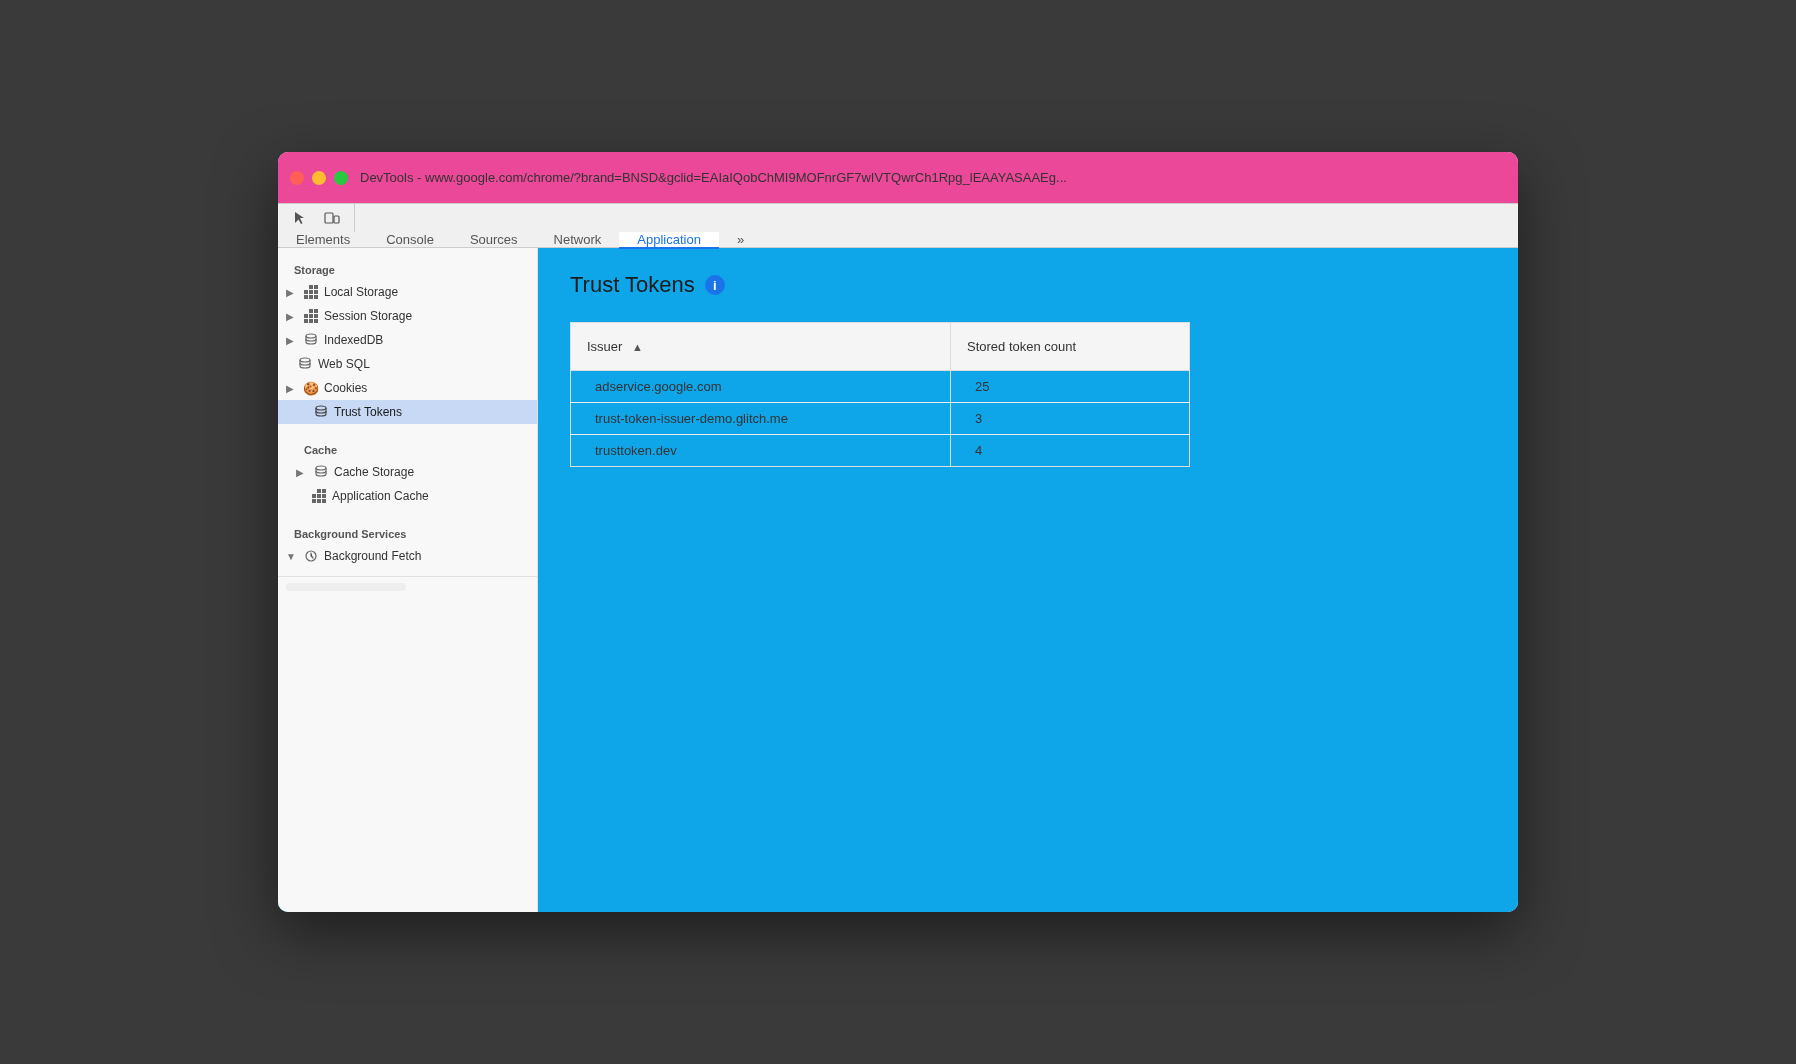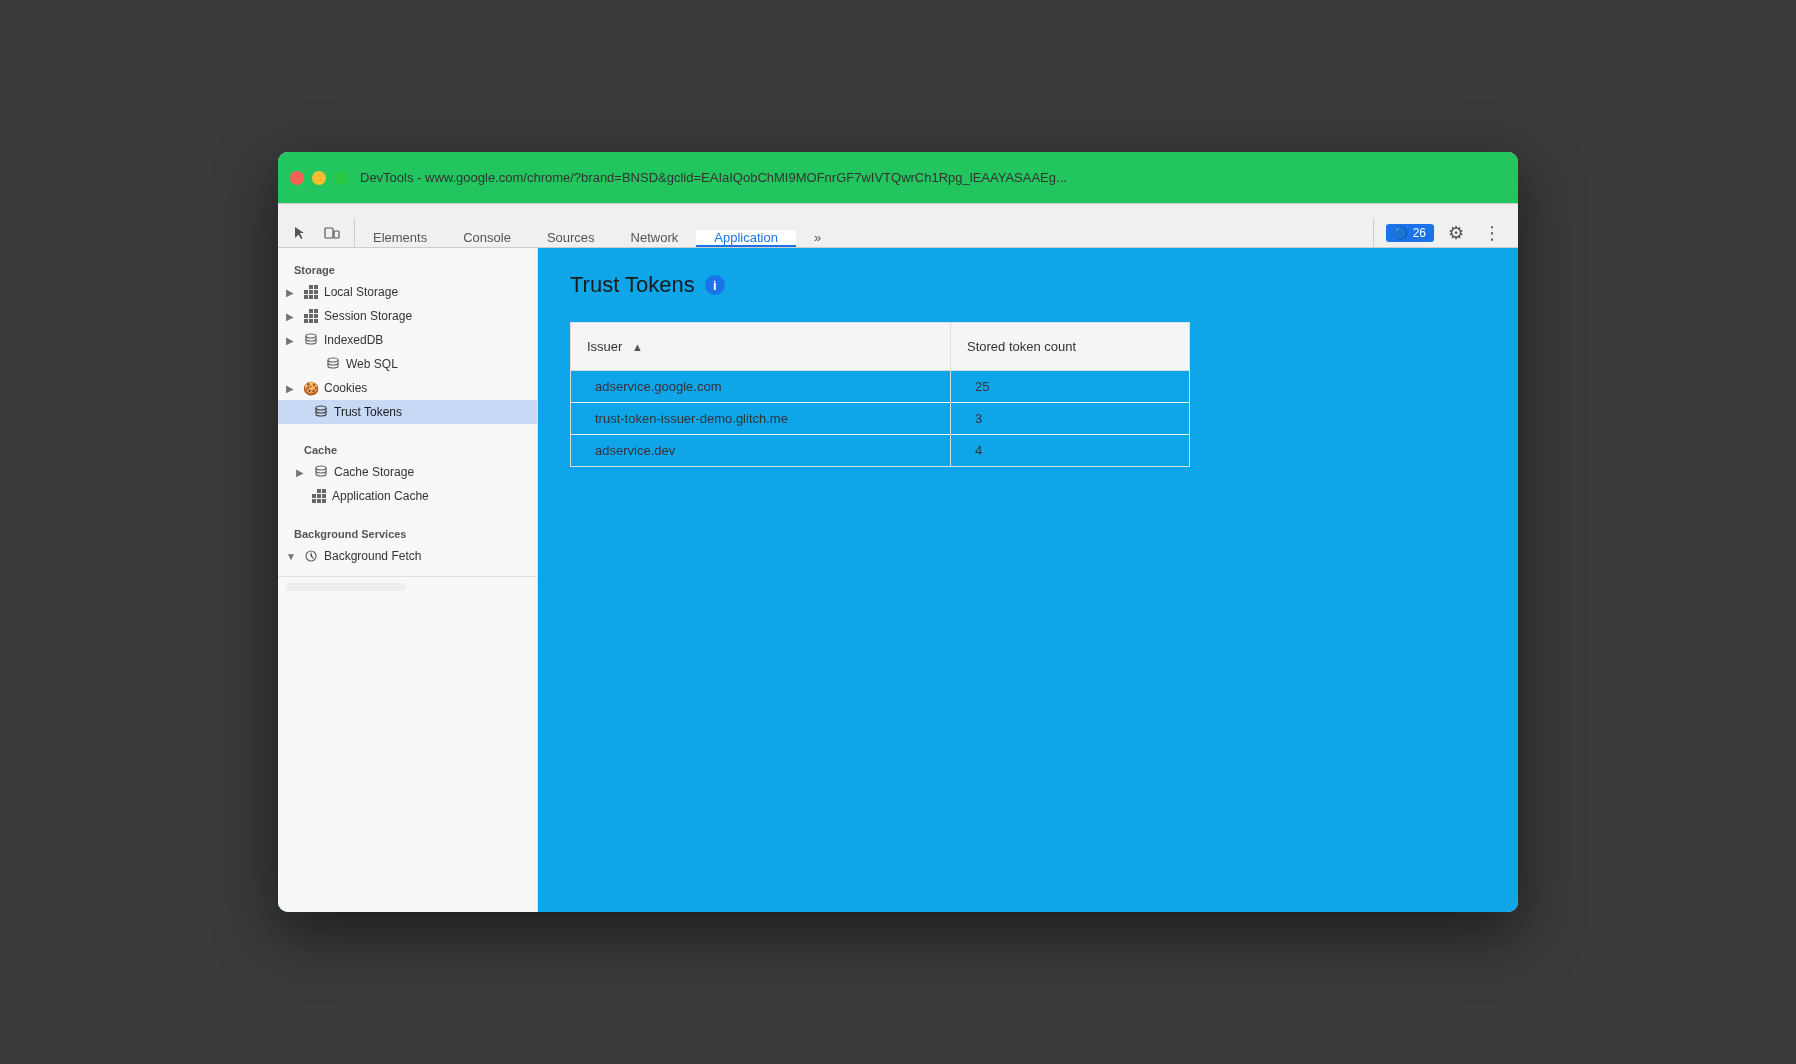--- a/index.html
+++ b/index.html
@@ -16,21 +16,21 @@
       height: 760px;
       background: #f5f5f5;
       border-radius: 10px;
       box-shadow: 0 20px 60px rgba(0,0,0,0.5);
       overflow: hidden;
       display: flex;
       flex-direction: column;
     }
     
     .title-bar {
-      background: #22c55e;
+      background: #ec4899;
       height: 52px;
       display: flex;
       align-items: center;
       padding: 0 12px;
       border-bottom: 1px solid #ccc;
       flex-shrink: 0;
     }
     .traffic-lights {
       display: flex;
       gap: 8px;
@@ -50,23 +50,24 @@
       flex: 1;
       white-space: nowrap;
       overflow: hidden;
       text-overflow: ellipsis;
     }
     
     .devtools-toolbar {
       background: #f0f0f0;
       border-bottom: 1px solid #ccc;
       display: flex;
-      align-items: flex-end;
+      align-items: flex-start;
       height: 44px;
       flex-shrink: 0;
+      flex-direction: column;
     }
     .toolbar-icons {
       display: flex;
       align-items: center;
       padding: 0 8px;
       gap: 4px;
       border-right: 1px solid #ccc;
     }
     .toolbar-icon-btn {
       width: 28px;
@@ -383,21 +384,21 @@
         <span class="item-icon">
           <svg width="14" height="14" viewBox="0 0 14 14">
             <ellipse cx="7" cy="3" rx="5" ry="2" fill="none" stroke="#666" stroke-width="1.2"></ellipse>
             <path d="M2 3v3c0 1.1 2.2 2 5 2s5-.9 5-2V3" fill="none" stroke="#666" stroke-width="1.2"></path>
             <path d="M2 6v3c0 1.1 2.2 2 5 2s5-.9 5-2V6" fill="none" stroke="#666" stroke-width="1.2"></path>
           </svg>
         </span>
         <span>IndexedDB</span>
       </div>
 
-      <div class="sidebar-item" style="padding-left: 48px;">
+      <div class="sidebar-item" style="padding-left: 20px;">
         <span class="item-icon">
           <svg width="14" height="14" viewBox="0 0 14 14">
             <ellipse cx="7" cy="3" rx="5" ry="2" fill="none" stroke="#666" stroke-width="1.2"></ellipse>
             <path d="M2 3v3c0 1.1 2.2 2 5 2s5-.9 5-2V3" fill="none" stroke="#666" stroke-width="1.2"></path>
             <path d="M2 6v3c0 1.1 2.2 2 5 2s5-.9 5-2V6" fill="none" stroke="#666" stroke-width="1.2"></path>
           </svg>
         </span>
         <span>Web SQL</span>
       </div>
 
@@ -492,20 +493,20 @@
         <tbody>
           <tr>
             <td>adservice.google.com</td>
             <td>25</td>
           </tr>
           <tr>
             <td>trust-token-issuer-demo.glitch.me</td>
             <td>3</td>
           </tr>
           <tr>
-            <td>adservice.dev</td>
+            <td>trusttoken.dev</td>
             <td>4</td>
           </tr>
         </tbody>
       </table>
     </div>
   </div>
 </div>
 
 </body></html>

